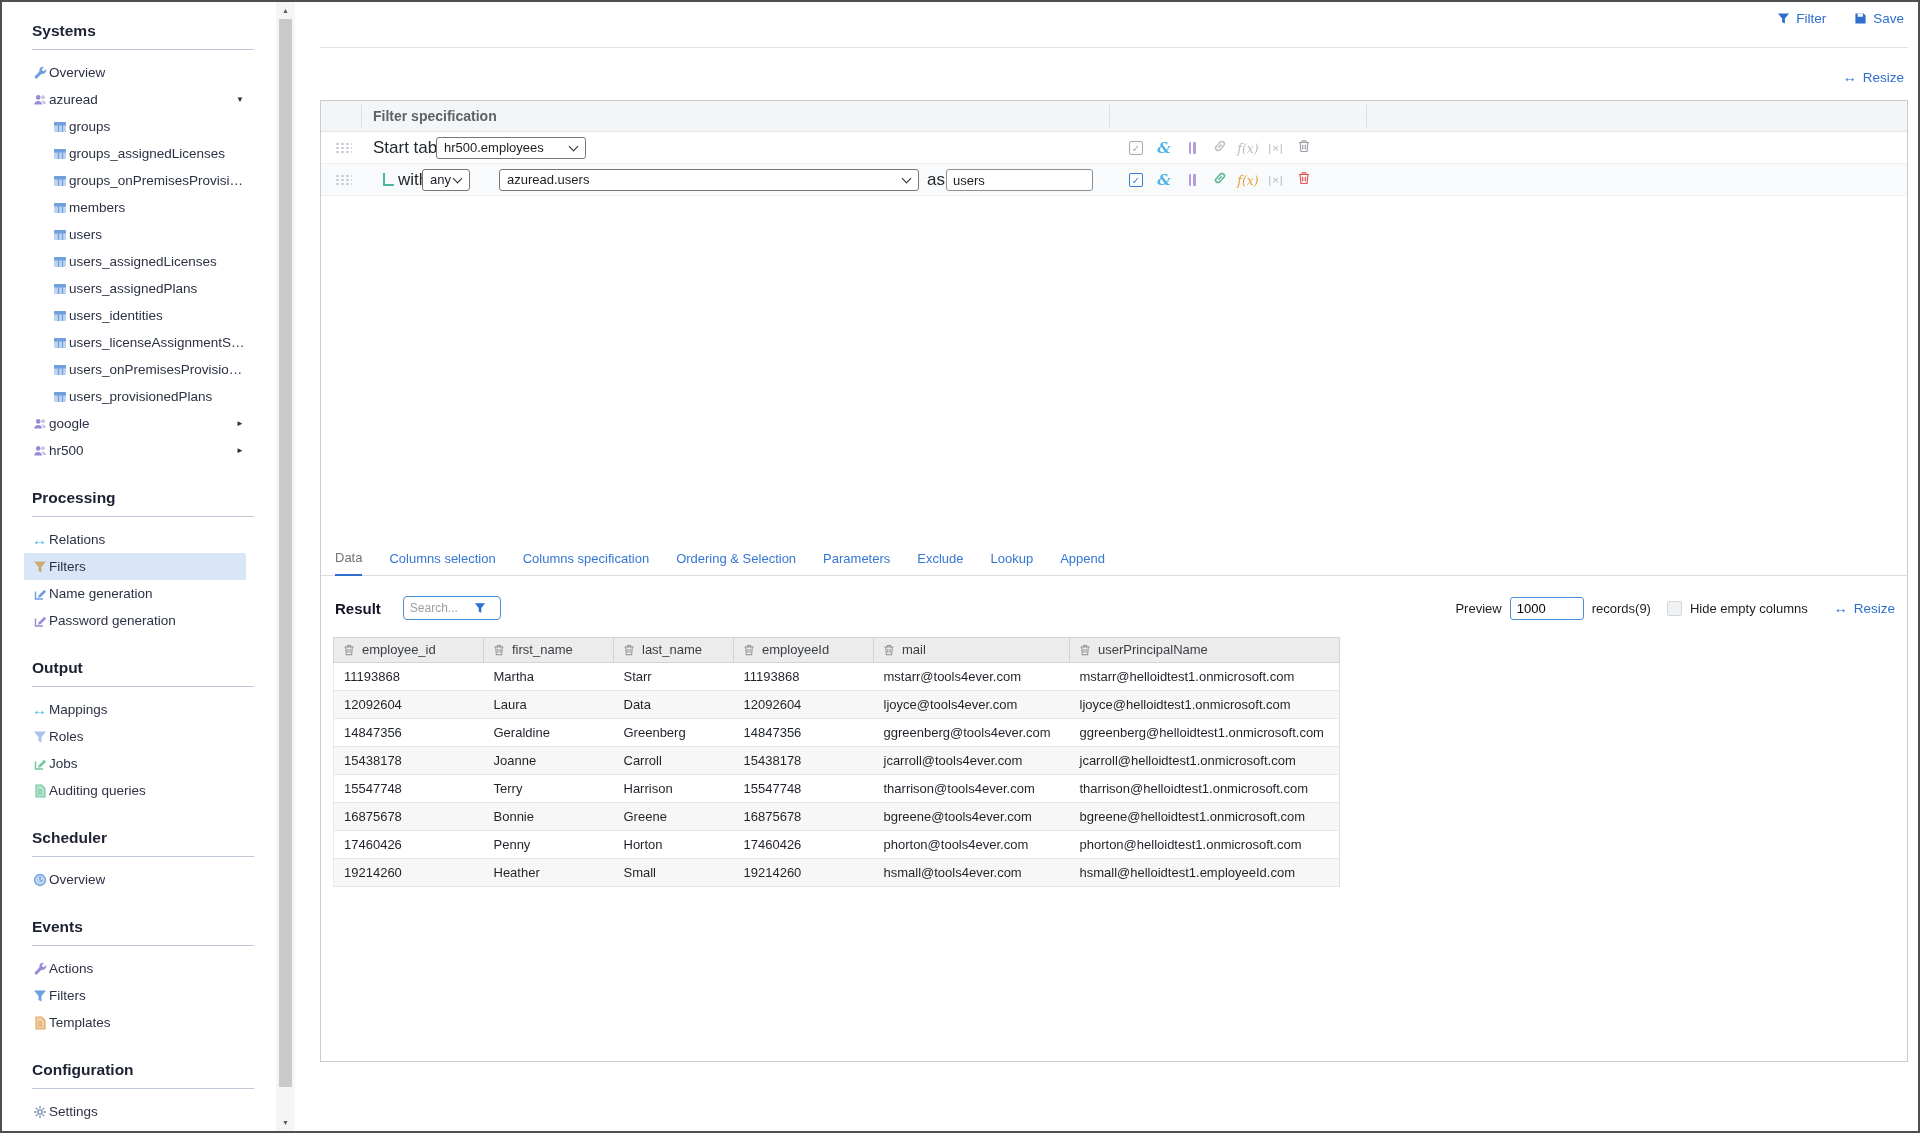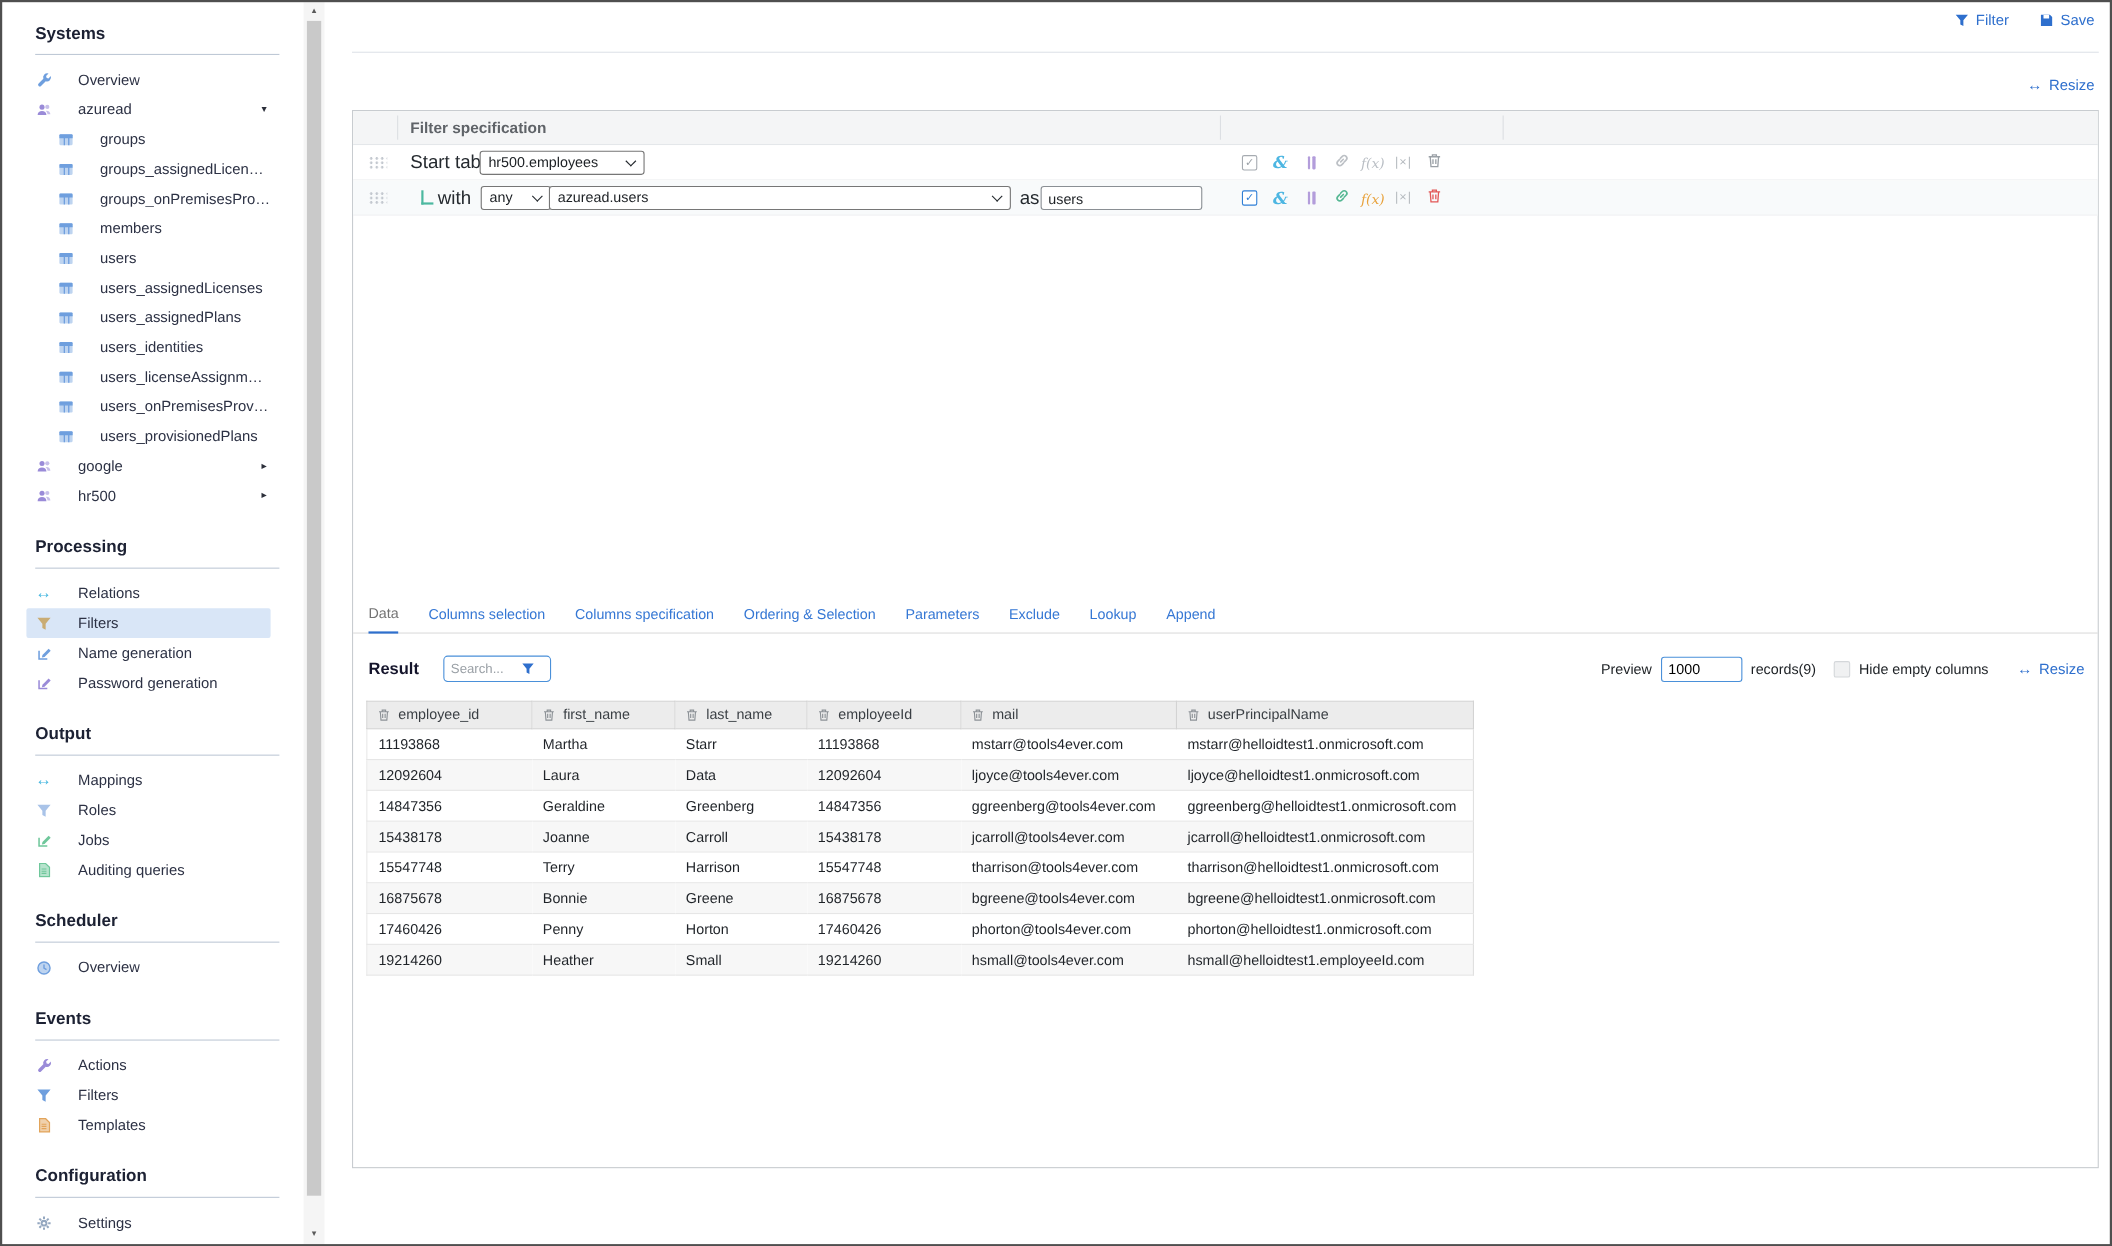--- a/index.html
+++ b/index.html
@@ -9,21 +9,21 @@
     font-family:"Liberation Sans","DejaVu Sans",sans-serif;
     background:#fff; color:#24292e;
   }
   #frame { position:absolute; inset:0; border:2px solid #4f4f4f; pointer-events:none; z-index:99; }
 
   
   #sidebar { position:absolute; left:2px; top:2px; width:272px; height:1129px; background:#fff; padding:12px 0 0 30px; overflow:hidden; }
   .section { margin-top:25px; }
   .section:first-child { margin-top:8px; }
   .section-title { font-size:15.5px; font-weight:700; color:#1c2133; padding-bottom:9px; border-bottom:1px solid #bfc9d6; margin-right:20px; margin-bottom:9px; }
-  .s-item { height:27px; display:flex; align-items:center; gap:24px; font-size:13.5px; color:#2c3144; margin-left:-8px; margin-right:28px; padding-left:8px; border-radius:2px; cursor:default; }
+  .s-item { height:27px; display:flex; align-items:center; gap:2px; font-size:13.5px; color:#2c3144; margin-left:-8px; margin-right:28px; padding-left:8px; border-radius:2px; cursor:default; }
   .s-item.lvl1 { padding-left:28px; }
   .s-item.selected { background:#d9e6f7; }
   .s-item .lbl { white-space:nowrap; overflow:hidden; text-overflow:ellipsis; }
   .s-item .caret { margin-left:auto; font-size:8px; color:#2b2f3a; padding-right:2px; }
   .icn { display:inline-flex; width:15px; height:15px; align-items:center; justify-content:center; flex:none; }
   .icn svg { width:14px; height:14px; display:block; }
   .ic-arrows { font-size:15px; font-weight:700; line-height:14px; }
   
   .c-blue      { color:#6f9fde; }
   .c-lightblue { color:#a9c3e8; }
@@ -482,21 +482,21 @@
               <path d="M1.8 3.5h10.4M5.2 3.5V1.8h3.6v1.7M3.2 3.5l.7 9h6.2l.7-9M5.7 5.8v4.4M8.3 5.8v4.4"></path>
             </svg></span>
         </span>
       </span>
   </div>
 
   <div class="fs-row" id="fs-row2">
     <span class="handle"></span>
     <span class="elbow"></span>
     <span class="fs-lbl" style="left:77px">with</span>
-    <span class="selectbox" style="left:116px;width:64px">
+    <span class="selectbox" style="left:101px;width:48px">
       <span>any</span>
       <span class="chev"></span>
     </span>
     <span class="selectbox" style="left:178px;width:420px">
       <span>azuread.users</span>
       <span class="chev"></span>
     </span>
     <span class="fs-lbl" style="left:606px">as</span>
     <input class="textinput" style="left: 625px; width: 147px;" value="users">
     <span class="fs-icons" id="icons-row2">

